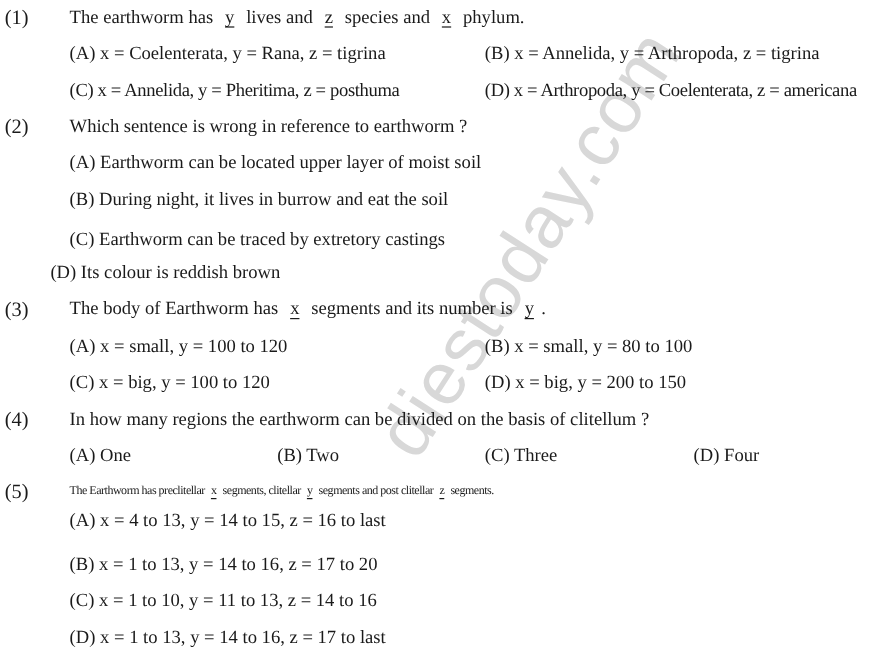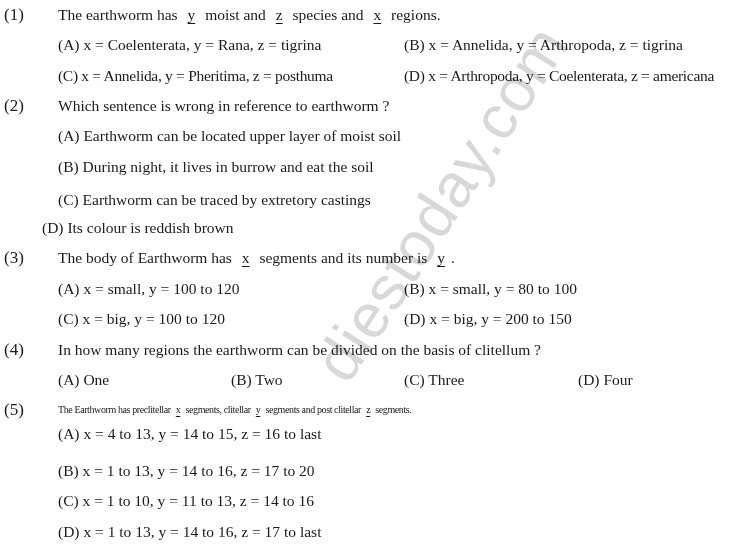--- a/index.html
+++ b/index.html
@@ -18,25 +18,25 @@
 <body>
 
 <div class="watermark">diestoday.com</div>
 
 <div class="content">
 
   <div class="num" style="top:5px">(1)</div>
   <div class="line" style="left:58px; top:5px">
     <span>The earthworm has</span>
     <span class="blank">y</span>
-    <span>moist and</span>
+    <span>lives and</span>
     <span class="blank">z</span>
     <span>species and</span>
     <span class="blank">x</span>
-    <span>regions.</span>
+    <span>phylum.</span>
   </div>
   <div class="line" style="left:58px; top:35px">(A) x =  Coelenterata, y =  Rana, z = tigrina</div>
   <div class="line" style="left:404px; top:35px">(B) x = Annelida, y = Arthropoda, z = tigrina</div>
   <div class="line condensed" style="left:58px; top:66px">(C) x = Annelida, y = Pheritima, z = posthuma</div>
   <div class="line condensed" style="left:404px; top:66px">(D) x = Arthropoda, y = Coelenterata, z = americana</div>
 
   <div class="num" style="top:96px">(2)</div>
   <div class="line" style="left:58px; top:96px">Which sentence is wrong in reference to earthworm ?</div>
   <div class="line" style="left:58px; top:126px">(A) Earthworm can be located upper layer of moist soil</div>
   <div class="line" style="left:58px; top:157px">(B) During night, it lives in burrow and eat the soil</div>

